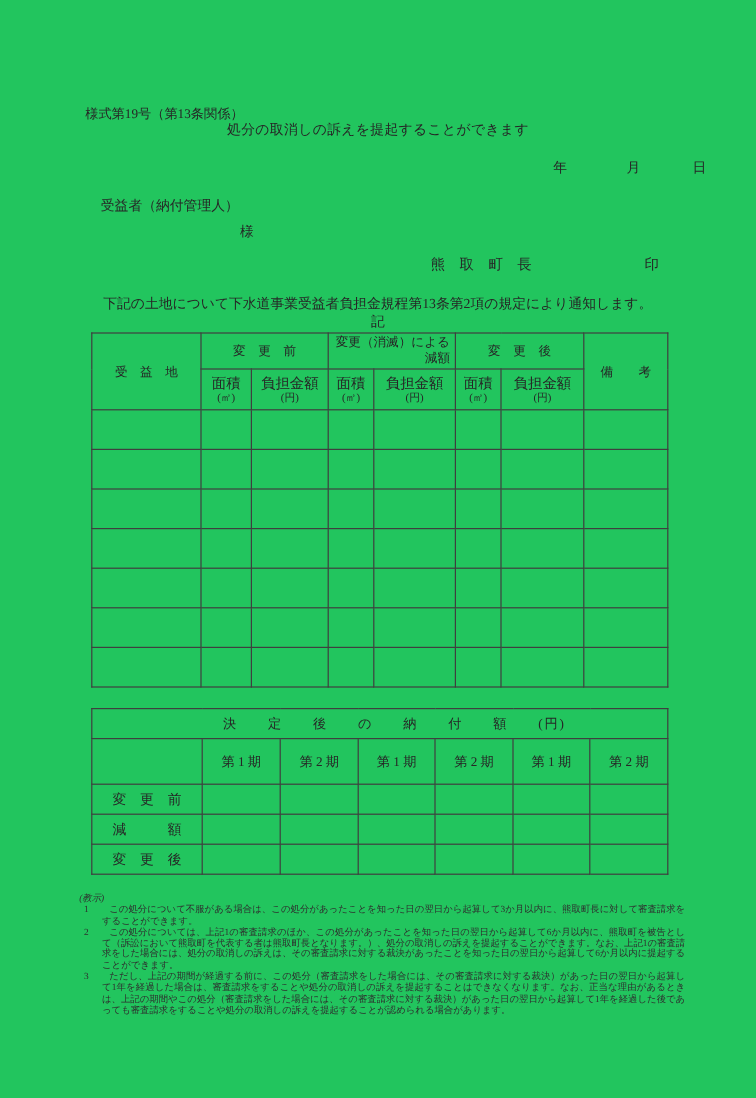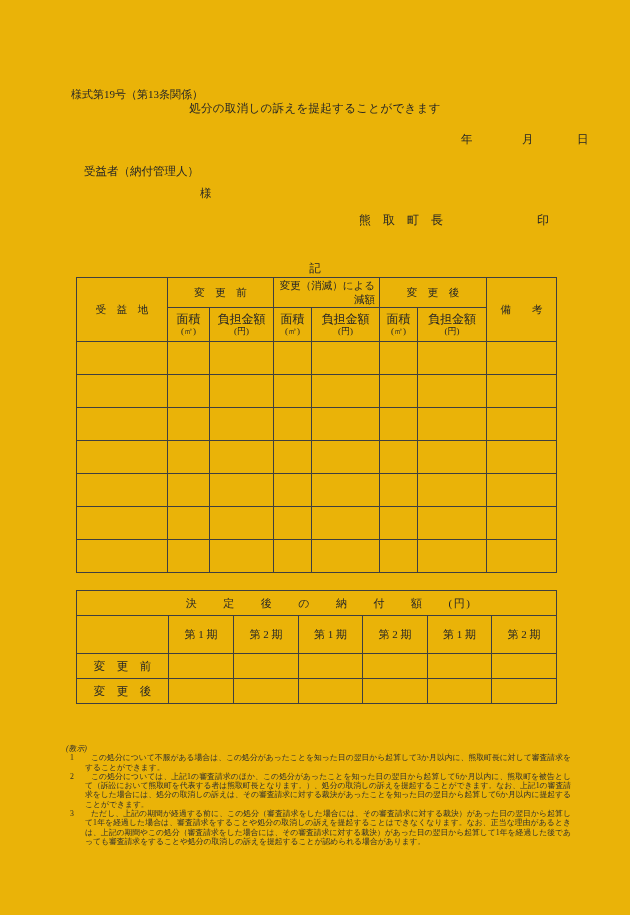--- a/index.html
+++ b/index.html
@@ -1,19 +1,19 @@
 <!DOCTYPE html>
 <html><head>
 <meta charset="utf-8">
 <style>
   * { margin:0; padding:0; box-sizing:border-box; }
   html,body { background:#ffffff; }
   body { font-family:"Liberation Serif","DejaVu Serif",serif; color:#262626; }
   .page {
-    position:relative; width:630px; height:915px; background:#eab308; overflow:hidden;
+    position:relative; width:630px; height:915px; background:#22c55e; overflow:hidden;
   }
   .abs { position:absolute; white-space:nowrap; }
   .form-number { left:71px; top:87px; font-size:11px; }
   .doc-title { left:0; right:0; top:101px; text-align:center; font-size:11.5px; letter-spacing:0.3px; }
   .date-line span { position:absolute; top:0; font-size:11.5px; }
   .date-line { left:0; top:132px; width:630px; height:14px; }
   .date-year  { left:461px; }
   .date-month { left:522px; }
   .date-day   { left:577px; }
   .beneficiary { left:84px; top:164px; font-size:11.5px; }
@@ -60,20 +60,21 @@
   <div class="abs date-line">
     <span class="date-year">年</span>
     <span class="date-month">月</span>
     <span class="date-day">日</span>
   </div>
 
   <div class="abs beneficiary">受益者（納付管理人）</div>
   <div class="abs honorific">様</div>
   <div class="abs mayor">熊　取　町　長</div>
   <div class="abs seal">印</div>
+  <div class="abs intro">下記の土地について下水道事業受益者負担金規程第13条第2項の規定により通知します。</div>
   <div class="abs ki">記</div>
 
   <table class="t1">
     <colgroup>
       <col style="width:91px">
         <col style="width:42px">
         <col style="width:64px">
         <col style="width:38px">
       <col style="width:68px">
         <col style="width:38px">
@@ -213,20 +214,29 @@
       <tr class="data">
         <td class="rowlabel">変　更　前</td>
         <td></td>
           <td></td>
           <td></td>
           <td></td>
           <td></td>
           <td></td>
       </tr>
       <tr class="data">
+        <td class="rowlabel">減　　　額</td>
+        <td></td>
+          <td></td>
+          <td></td>
+          <td></td>
+          <td></td>
+          <td></td>
+      </tr>
+      <tr class="data">
         <td class="rowlabel">変　更　後</td>
         <td></td>
           <td></td>
           <td></td>
           <td></td>
           <td></td>
           <td></td>
       </tr>
     </tbody>
   </table>

